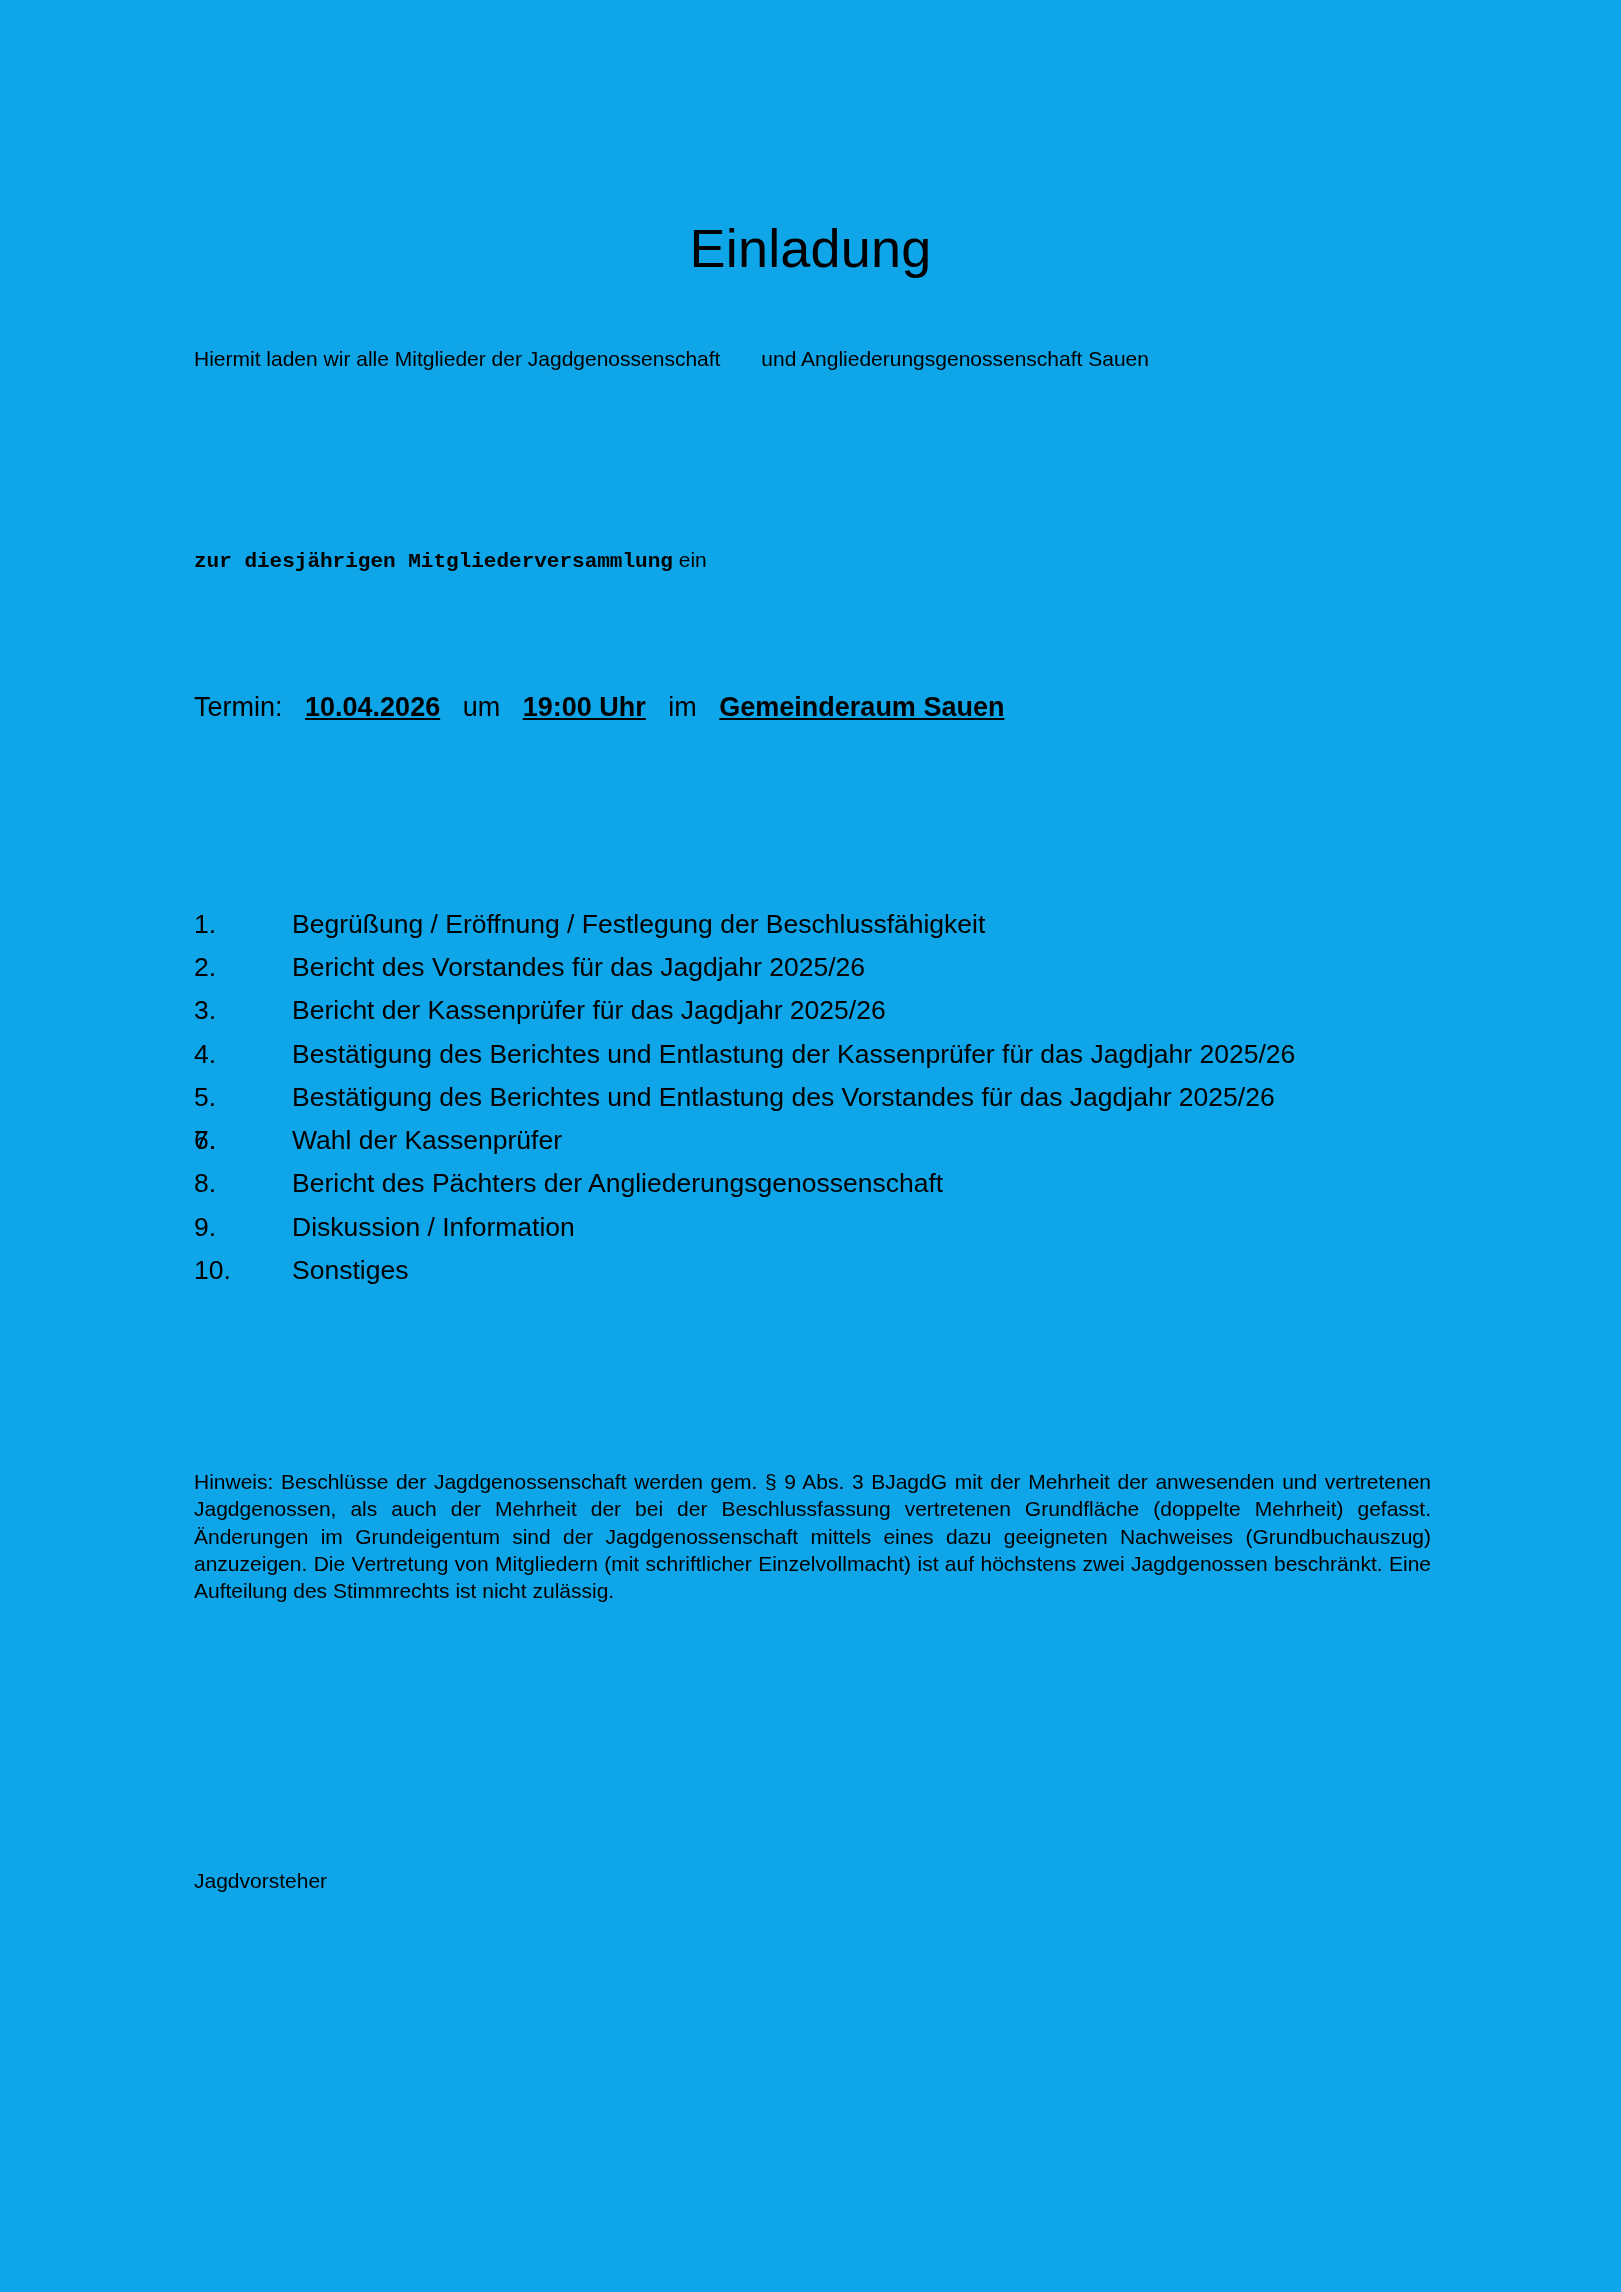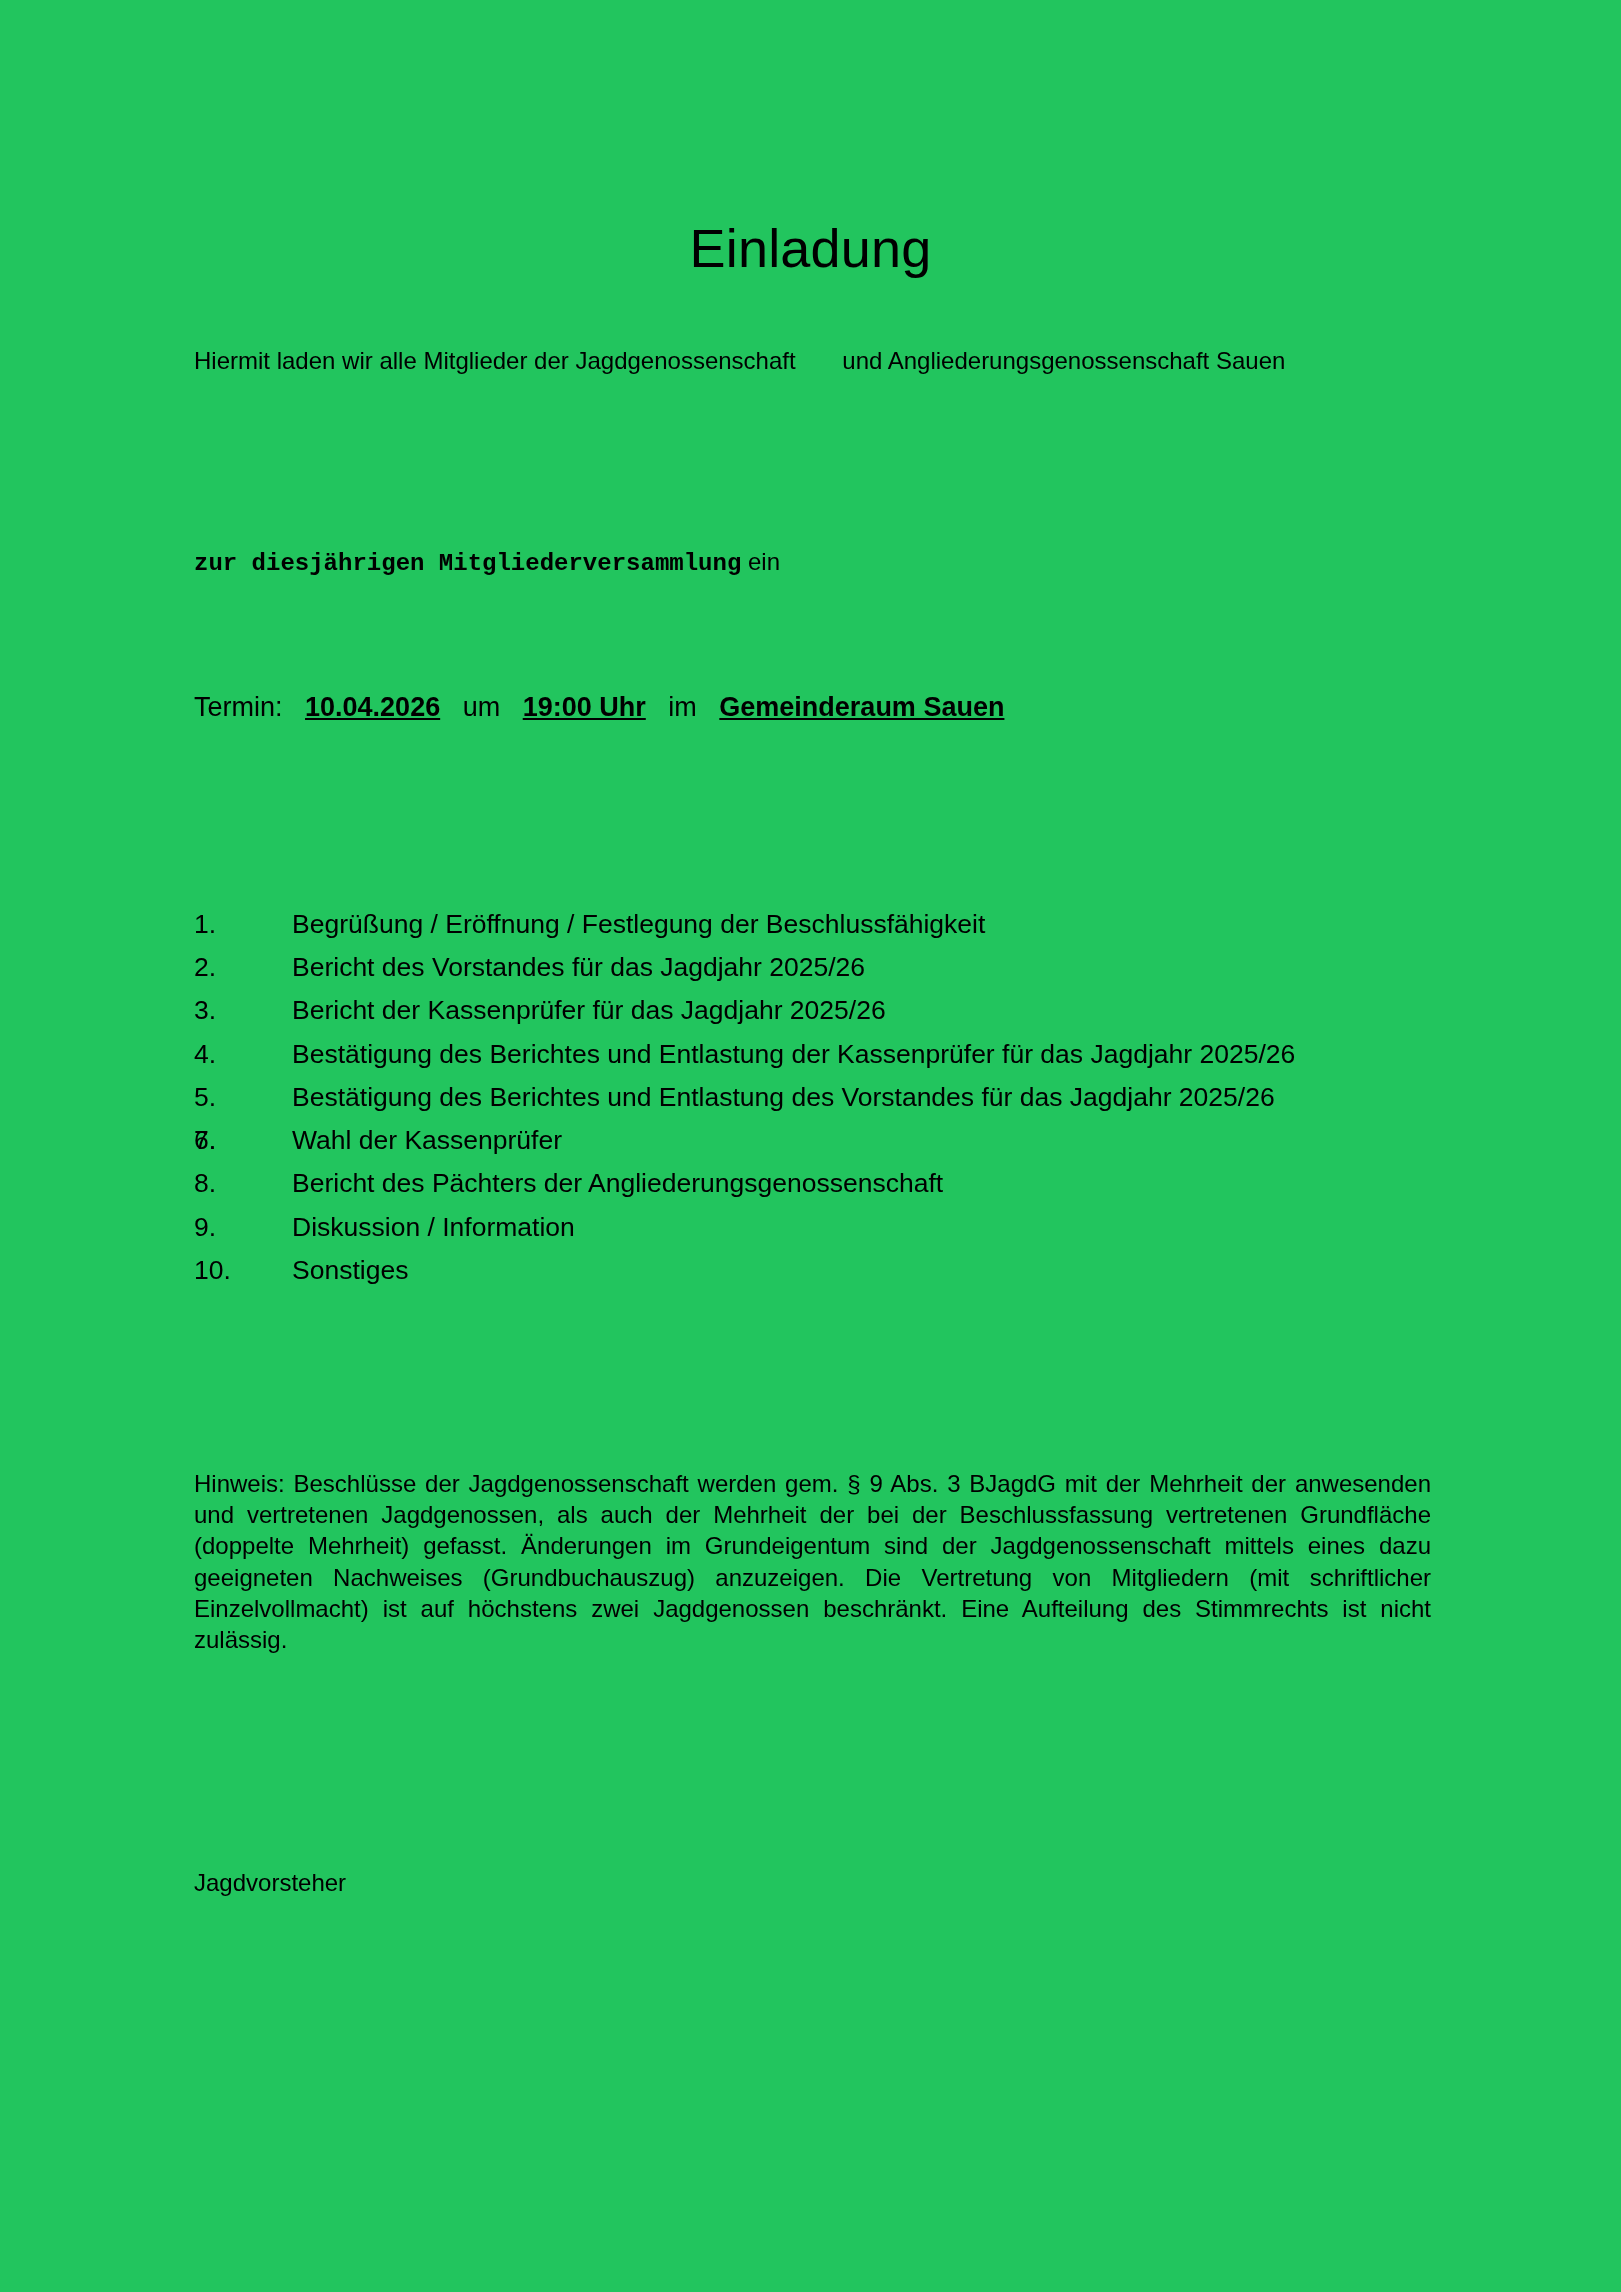--- a/index.html
+++ b/index.html
@@ -16,40 +16,40 @@
     color: #000000;
     -webkit-font-smoothing: antialiased;
   }
 
   .page {
     position: absolute;
     left: 0;
     top: 0;
     width: 1621px;
     height: 2293px;
-    background: #22c55e;
+    background: #0ea5e9;
     overflow: hidden;
   }
 
   
   .doc-title {
     position: absolute;
     left: 0;
     top: 181px;
     width: 1621px;
     text-align: center;
     font-size: 54px;
     font-weight: normal;
     line-height: 1.15;
     letter-spacing: 0.2px;
   }
 
   
   .para {
-    font-size: 24px;
+    font-size: 21px;
     line-height: 1.30;
     text-align: justify;
     text-justify: inter-word;
     margin: 0;
   }
   .para.nojust { text-align: left; }
 
   .b { font-weight: bold; font-family: Liberation Mono, monospace; }
   .bu { font-weight: bold; text-decoration: underline; }
 

